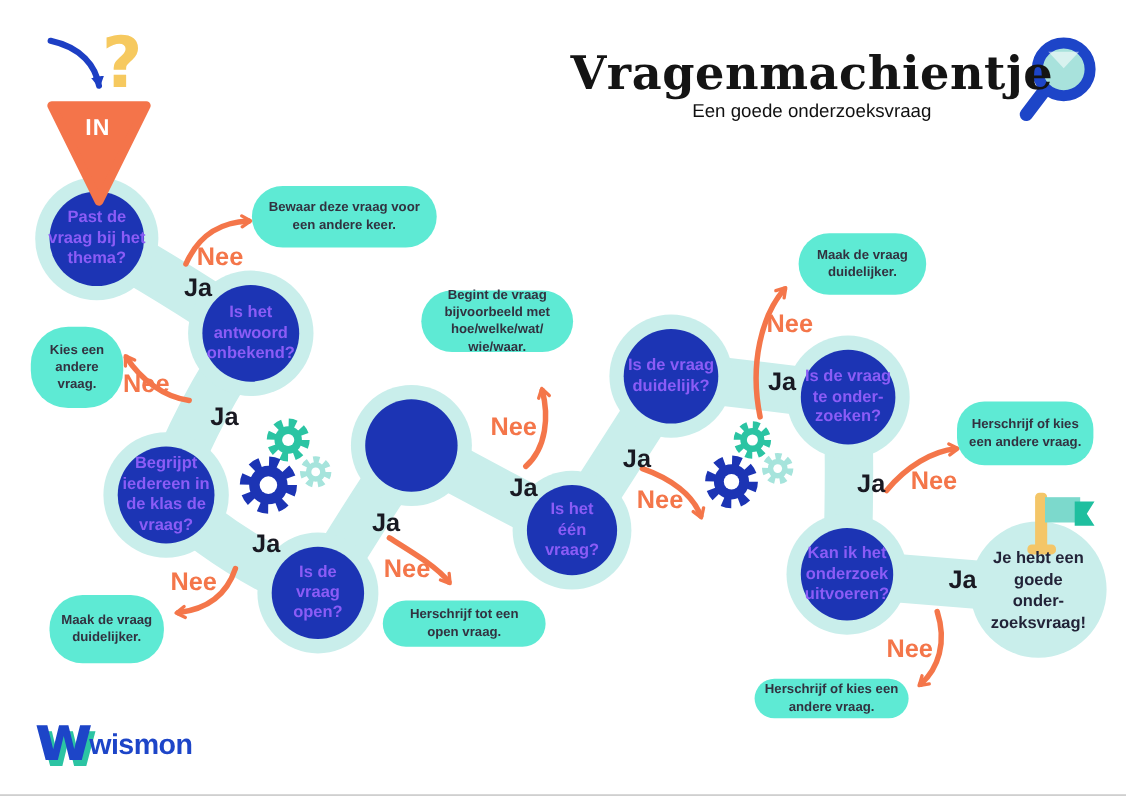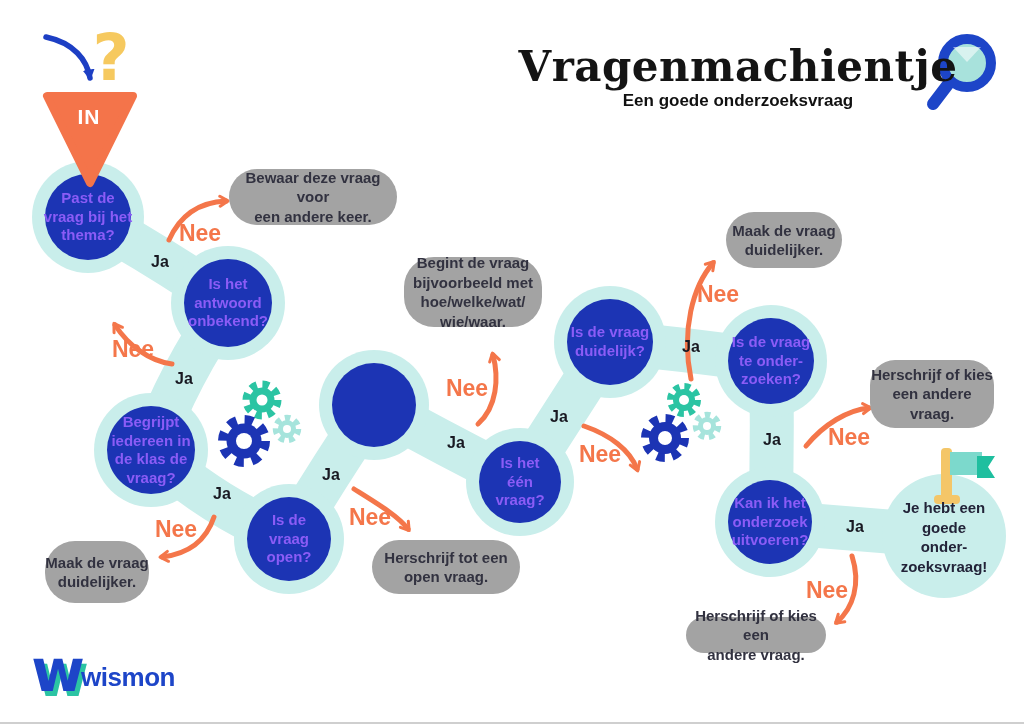--- a/index.html
+++ b/index.html
@@ -5,27 +5,27 @@
   html,body{margin:0;padding:0;background:#ffffff;}
   .canvas{position:relative;width:1024px;height:724px;background:#ffffff;overflow:hidden;
           font-family:"Liberation Sans",sans-serif;}
   .abs{position:absolute;transform:translate(-50%,-50%);}
   .absTL{position:absolute;}
   svg.layer{position:absolute;left:0;top:0;}
   .node-text{color:#8b5cf6;font-weight:700;font-size:15px;line-height:1.24;text-align:center;
              white-space:pre-line;}
   .final-text{color:#222338;font-weight:700;font-size:15px;line-height:1.3;text-align:center;
              white-space:pre-line;}
-  .bubble{background:#a3a3a3;color:#323240;font-weight:700;font-size:15px;line-height:1.3;
+  .bubble{background:#5eead4;color:#323240;font-weight:700;font-size:12px;line-height:1.3;
           text-align:center;white-space:pre-line;display:flex;align-items:center;justify-content:center;}
-  .ja{font-size:16px;font-weight:700;color:#191922;}
+  .ja{font-size:23px;font-weight:700;color:#191922;margin-left:20px;}
   .nee{font-size:23px;font-weight:700;color:#f4764a;}
   .title{font-family:"DejaVu Serif",serif;font-weight:700;font-size:42px;color:#141414;
          letter-spacing:.5px;white-space:nowrap;}
-  .subtitle{font-weight:700;font-size:17px;color:#101010;white-space:nowrap;}
+  .subtitle{font-weight:400;font-size:17px;color:#101010;white-space:nowrap;}
   .in-label{color:#ffffff;font-weight:700;font-size:21px;letter-spacing:1px;}
   .qmark{color:#f6c95f;font-size:64px;font-weight:700;font-family:"DejaVu Sans",sans-serif;}
   .wismon-text{color:#1d45c8;font-weight:700;font-size:26px;letter-spacing:-0.5px;}
   .credit{position:absolute;right:32px;top:687px;font-size:10px;color:#a5a5a5;}
   .bottom-line{position:absolute;left:0;right:0;bottom:0;height:2px;background:#cfcfcf;}
 </style>
 </head>
 <body>
 
 <div class="canvas">
@@ -160,31 +160,34 @@
 zoeken?</div>
   <div class="abs node-text" style="left:770px;top:522px">Kan ik het
 onderzoek
 uitvoeren?</div>
   <div class="abs final-text" style="left:944px;top:537px">Je hebt een
 goede onder-
 zoeksvraag!</div>
 
   <div class="abs bubble" style="left:313px;top:197px;width:168px;height:56px;border-radius:28px">Bewaar deze vraag voor
 een andere keer.</div>
+  <div class="abs bubble" style="left:70px;top:334px;width:84px;height:74px;border-radius:34px">Kies een
+andere
+vraag.</div>
   <div class="abs bubble" style="left:97px;top:572px;width:104px;height:62px;border-radius:30px">Maak de vraag
 duidelijker.</div>
-  <div class="abs bubble" style="left:446px;top:567px;width:148px;height:54px;border-radius:27px">Herschrijf tot een
+  <div class="abs bubble" style="left:422px;top:567px;width:148px;height:42px;border-radius:27px">Herschrijf tot een
 open vraag.</div>
-  <div class="abs bubble" style="left:473px;top:292px;width:138px;height:70px;border-radius:30px">Begint de vraag
+  <div class="abs bubble" style="left:452px;top:292px;width:138px;height:56px;border-radius:30px">Begint de vraag
 bijvoorbeeld met
 hoe/welke/wat/
 wie/waar.</div>
   <div class="abs bubble" style="left:784px;top:240px;width:116px;height:56px;border-radius:28px">Maak de vraag
 duidelijker.</div>
-  <div class="abs bubble" style="left:932px;top:394px;width:124px;height:68px;border-radius:25px">Herschrijf of kies
+  <div class="abs bubble" style="left:932px;top:394px;width:124px;height:58px;border-radius:25px">Herschrijf of kies
 een andere vraag.</div>
   <div class="abs bubble" style="left:756px;top:635px;width:140px;height:36px;border-radius:24px">Herschrijf of kies een
 andere vraag.</div>
 
   <div class="abs ja" style="left:160px;top:262px">Ja</div>
   <div class="abs ja" style="left:184px;top:379px">Ja</div>
   <div class="abs ja" style="left:222px;top:494px">Ja</div>
   <div class="abs ja" style="left:331px;top:475px">Ja</div>
   <div class="abs ja" style="left:456px;top:443px">Ja</div>
   <div class="abs ja" style="left:559px;top:417px">Ja</div>

